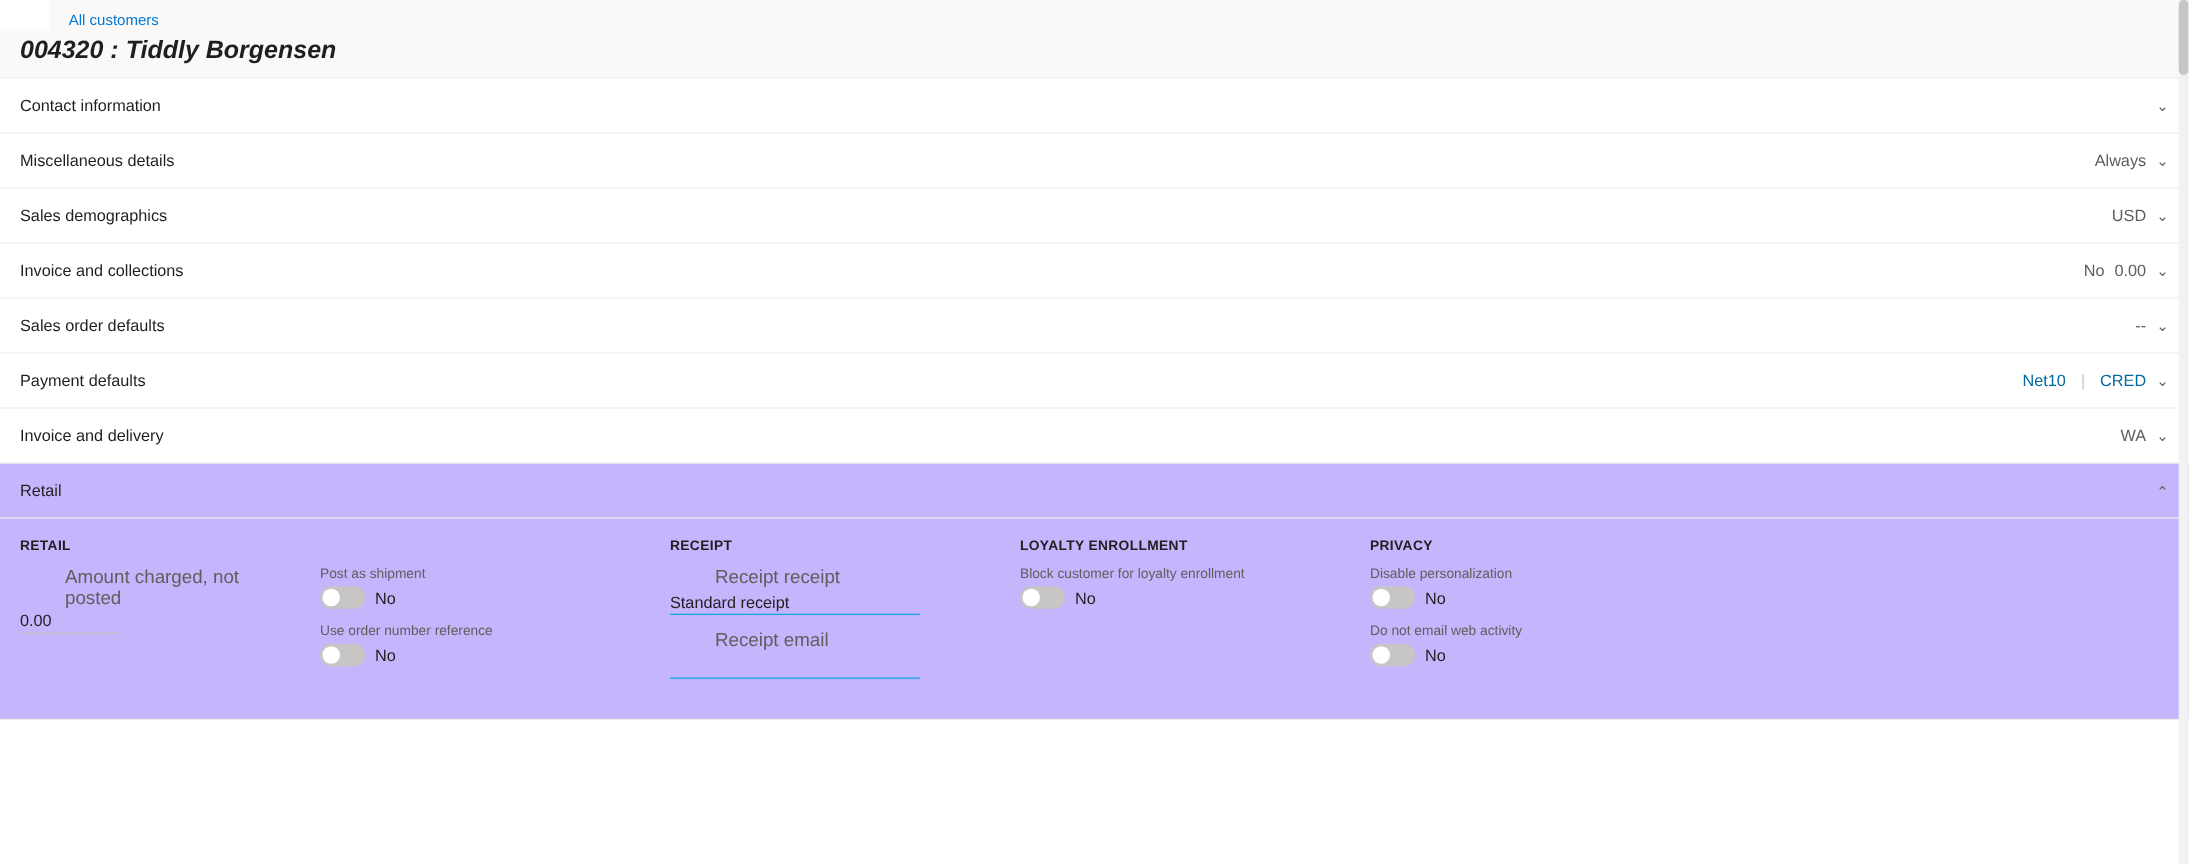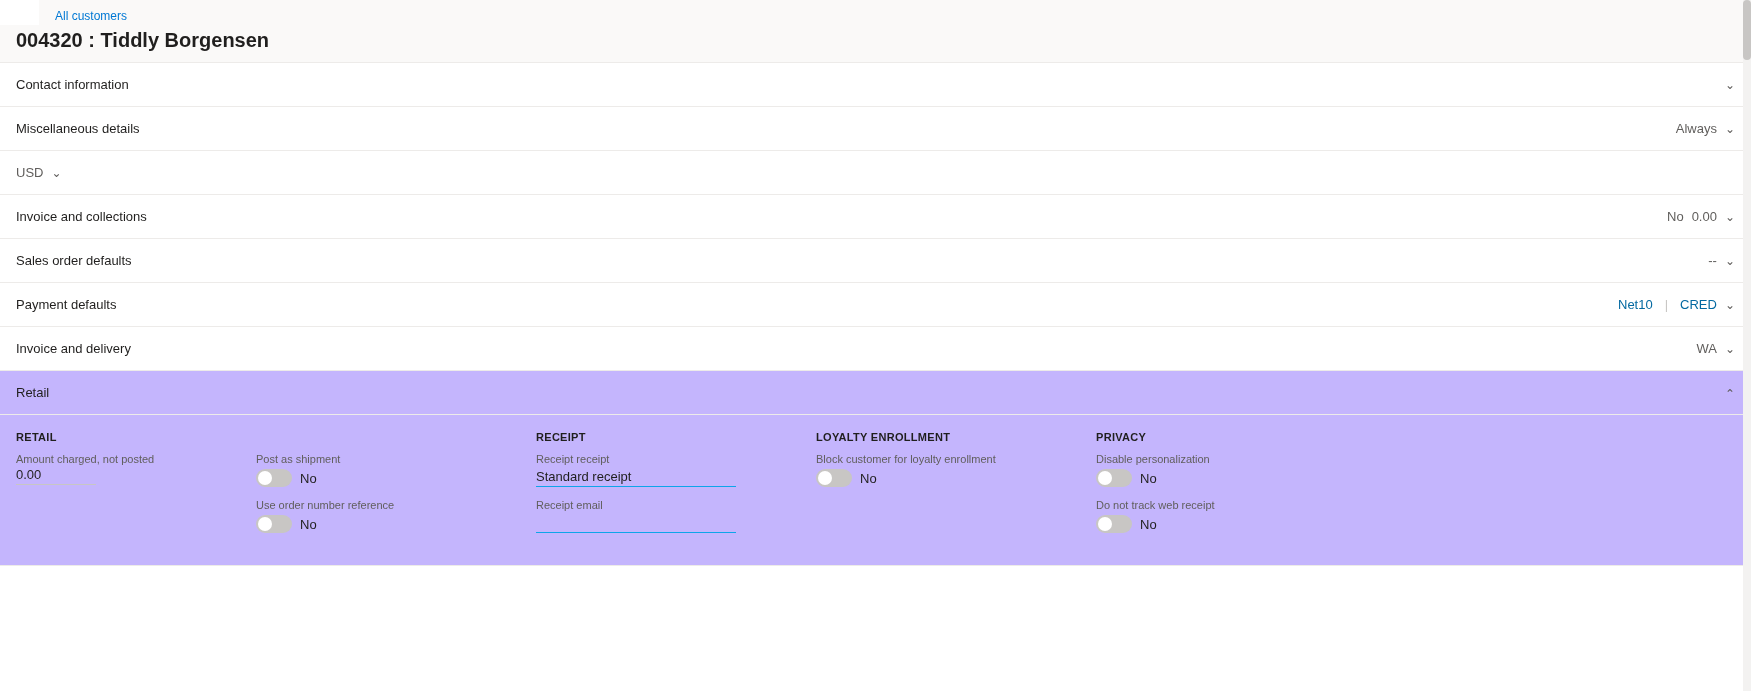--- a/index.html
+++ b/index.html
@@ -26,20 +26,21 @@
       font-size: 12px;
       cursor: pointer;
       text-decoration: none;
     }
     .page-title {
       font-size: 20px;
       font-weight: 600;
       padding: 4px 16px 10px 16px;
       background: #faf9f8;
       color: #201f1e;
+      font-style: italic;
     }
     .divider {
       height: 1px;
       background: #edebe9;
       margin: 0;
     }
     .section-row {
       display: flex;
       align-items: flex-end;
       padding: 14px 16px;
@@ -103,23 +104,24 @@
     }
     .col-header {
       font-size: 11px;
       font-weight: 600;
       text-transform: uppercase;
       color: #201f1e;
       letter-spacing: 0.3px;
       margin-bottom: 10px;
     }
     .field-label {
-      font-size: 11px;
+      font-size: 15px;
       color: #605e5c;
       margin-bottom: 2px;
+      margin-left: 36px;
     }
     .field-value {
       font-size: 13px;
       color: #201f1e;
       border-bottom: 1px solid #c8c6c4;
       padding-bottom: 2px;
       min-width: 80px;
       display: inline-block;
     }
     .toggle-label {
@@ -207,20 +209,21 @@
     <span class="chevron-icon">⌄</span>
   </div>
 
   <div class="section-row">
     <span class="section-title">Miscellaneous details</span>
     <span class="section-meta">Always</span>
     <span class="chevron-icon">⌄</span>
   </div>
 
   <div class="section-row">
+    <span class="section-title">Sales demographics</span>
     <span class="section-meta blue-val">USD</span>
     <span class="chevron-icon">⌄</span>
   </div>
 
   <div class="section-row">
     <span class="section-title">Invoice and collections</span>
     <span class="section-meta">
       <span>No</span>
       <span>0.00</span>
     </span>
@@ -307,21 +310,21 @@
       <div class="retail-col-wide">
         <div class="col-header">PRIVACY</div>
         <div class="section-group">
           <div class="toggle-label">Disable personalization</div>
           <div class="toggle-container">
             <div class="toggle"></div>
             <span class="toggle-text">No</span>
           </div>
         </div>
         <div class="section-group">
-          <div class="toggle-label">Do not track web receipt</div>
+          <div class="toggle-label">Do not email web activity</div>
           <div class="toggle-container">
             <div class="toggle"></div>
             <span class="toggle-text">No</span>
           </div>
         </div>
       </div>
 
     </div>
   </div>
 

